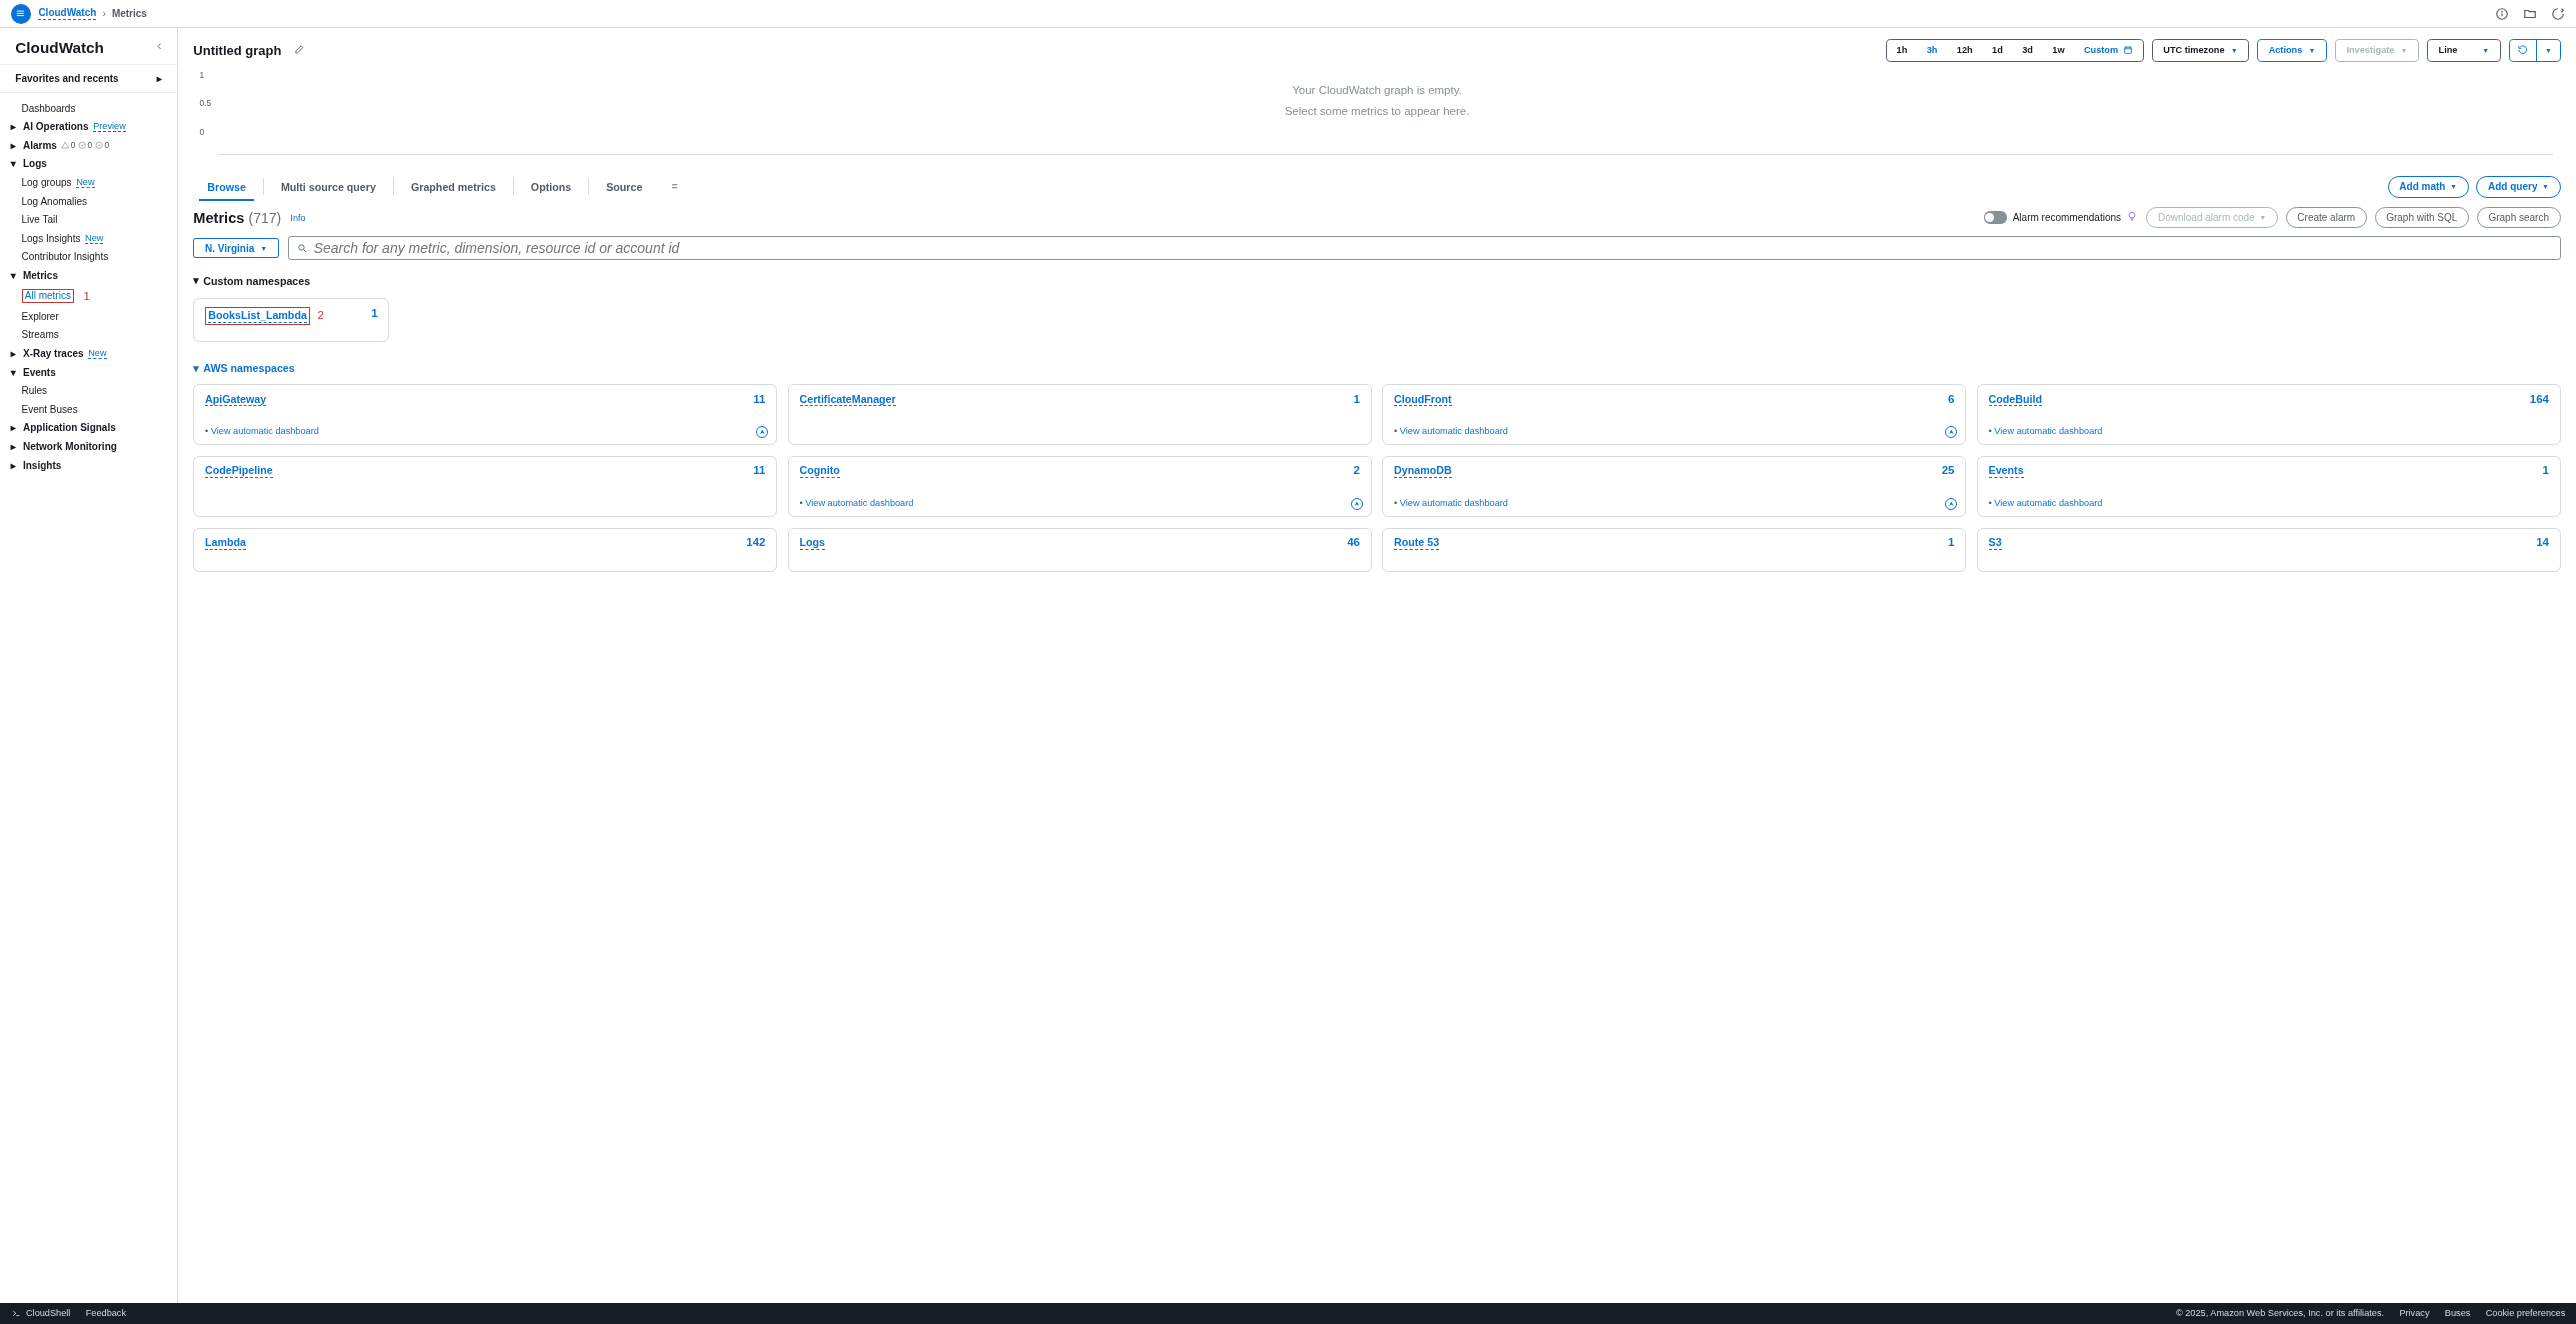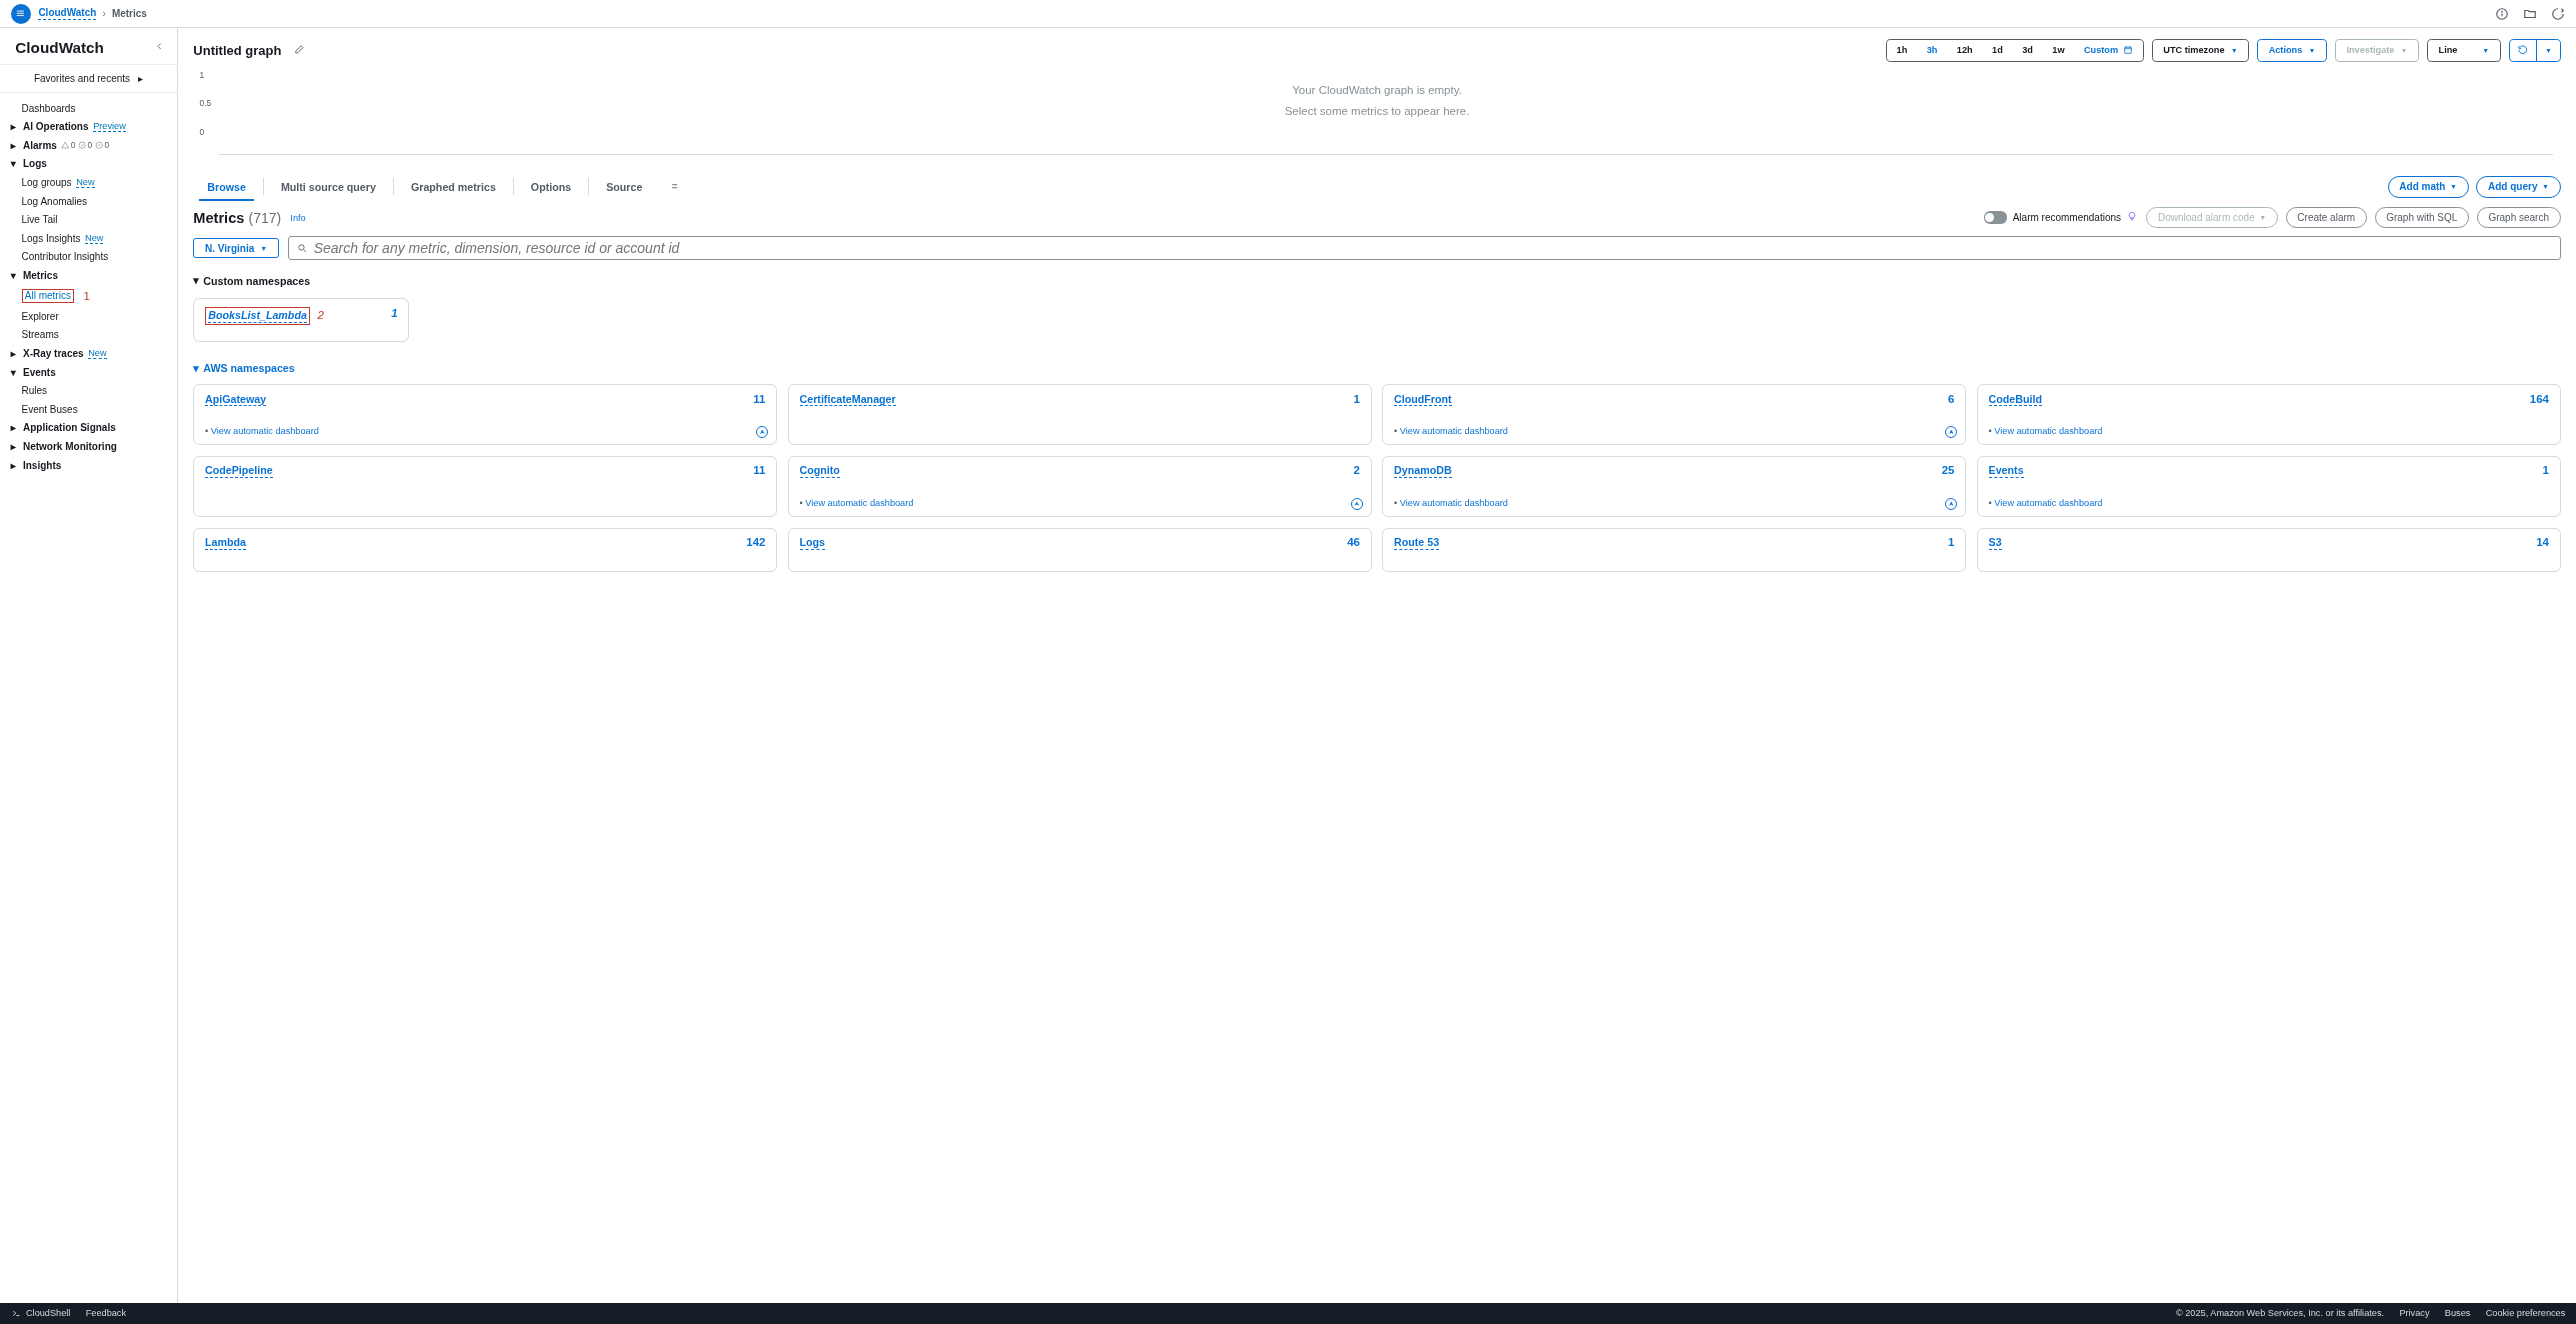--- a/index.html
+++ b/index.html
@@ -17,21 +17,21 @@
 .breadcrumb .current{color:#545b64;font-weight:700;}
 .topbar-right{display:flex;align-items:center;gap:14px;color:#545b64;}
 .topbar-right .ticon{width:14px;height:14px;cursor:pointer;stroke:#545b64;}
 
 
 .layout{display:flex;height:calc(100vh - 28px - 21.5px);}
 .sidebar{width:178px;border-right:0.8px solid #d5dbdb;overflow-y:auto;padding:10.7px 0 3.1px 0;flex-shrink:0; position:relative;}
 .sidebar-head{display:flex;align-items:center;justify-content:space-between;padding:0 12.3px 7.7px 15.3px;}
 .sidebar-head h1{font-size:15.3px;font-weight:700;}
 .collapse{cursor:pointer;color:#545b64;}
-.fav{padding:7.7px 15.3px;font-weight:400;font-size:10px;display:flex;justify-content:center;align-items:center;border-top:0.8px solid #eaeded;border-bottom:0.8px solid #eaeded;gap:8px;}
+.fav{padding:7.7px 15.3px;font-weight:700;font-size:10px;display:flex;justify-content:space-between;align-items:center;border-top:0.8px solid #eaeded;border-bottom:0.8px solid #eaeded;gap:8px;}
 .nav{padding:6.1px 0;}
 .nav-item{padding:3.8px 15.3px 3.8px 20px;font-size:10px;color:#16191f;cursor:pointer;display:flex;align-items:center;gap:4.6px;}
 .nav-item.indent{padding-left:21.5px;}
 .nav-group{padding:3.8px 10.7px 3.8px 10.7px;font-weight:700;display:flex;align-items:center;gap:4.6px;cursor:pointer;}
 .nav-group .caret{width:7.7px;display:inline-block;}
 .newbadge{color:#0073bb;font-weight:400;border-bottom:0.8px dashed #0073bb; font-size:9.2px;}
 .preview{color:#0073bb;font-weight:400;border-bottom:0.8px dashed #0073bb;font-size:9.2px;}
 .selbox{border:0.8px solid #c0392b;padding:0.8px 2.3px;color:#0073bb;font-weight:400;}
 .annot-num{color:#c0392b;font-size:11.5px;margin-left:4.6px;}
 .alarm-icons{display:inline-flex;gap:3.1px;align-items:center;font-weight:400;font-size:8.4px;color:#545b64;}
@@ -97,21 +97,21 @@
 .ns-head.aws{color:#0972d3;}
 .card-grid{display:grid;grid-template-columns:repeat(4,1fr);gap:10.7px;margin-top:4.6px;}
 .card{border:0.8px solid #d5dbdb;border-radius:6.1px;padding:7.7px 10.7px;min-height:44px;position:relative;cursor:pointer;}
 .card .title{color:#0972d3;font-weight:700;font-size:10.7px;border-bottom:0.8px dashed #0972d3;display:inline-block;padding-bottom:0.8px;}
 .card .num{position:absolute;top:7.7px;right:10.7px;color:#0972d3;font-weight:700;font-size:11.5px;}
 .card .dash{font-size:9.2px;color:#545b64;margin-top:20px;}
 .card .dash a{color:#0972d3;}
 .card .dash::before{content:"• ";}
 .card .compass{position:absolute;bottom:6.1px;right:7.7px;width:12.3px;height:12.3px;border:1.2px solid #0972d3;border-radius:50%;display:flex;align-items:center;justify-content:center;}
 .card .compass::after{content:"";width:4.6px;height:4.6px;background:#0972d3;clip-path:polygon(50% 0,100% 100%,50% 70%,0 100%);}
-.custom-card{width:216px;font-style:italic;}
+.custom-card{width:196px;}
 .custom-card .title-wrap{border:0.8px solid #c0392b;display:inline-block;padding:1.5px 2.3px;}
 
 
 .footer{height:21.5px;background:#161d26;color:#d5dbdb;display:flex;align-items:center;padding:0 10.7px;font-size:9.2px;justify-content:space-between;position:fixed;bottom:0;left:0;right:0;}
 .footer-left{display:flex;gap:15.3px;align-items:center;}
 .footer-left .cs{display:flex;align-items:center;gap:4.6px;cursor:pointer;}
 .footer-right{display:flex;gap:15.3px;align-items:center;}
 .footer a{color:#d5dbdb;}
 
 

